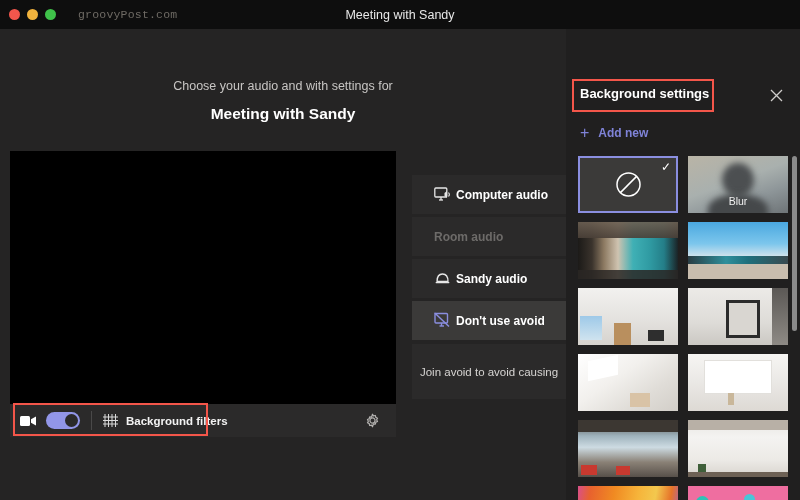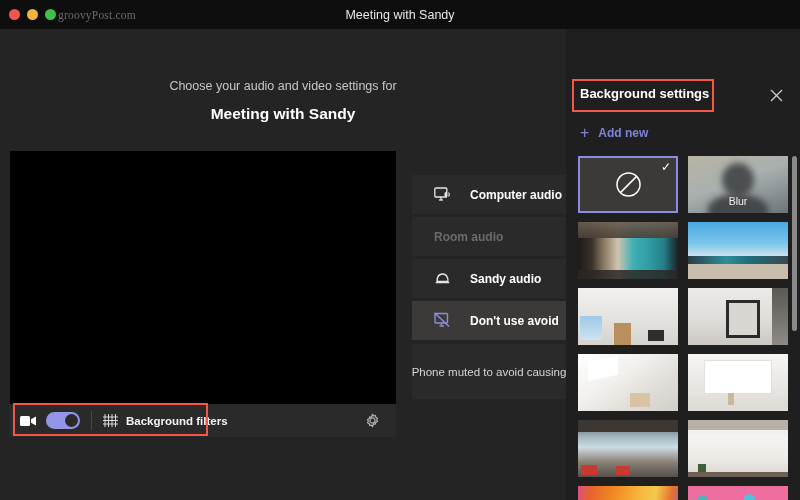--- a/index.html
+++ b/index.html
@@ -15,22 +15,22 @@
   .titlebar {
     position: absolute; left: 0; top: 0; width: 800px; height: 29px;
     background: #0e0e0e; display: flex; align-items: center;
   }
   .lights { display: flex; gap: 7px; margin-left: 9px; }
   .light { width: 11px; height: 11px; border-radius: 50%; }
   .l-red { background: #f2564c; }
   .l-yel { background: #f2b33d; }
   .l-grn { background: #3fc24a; }
   .watermark {
-    margin-left: 2px; color: #6e6a64; font-size: 11.5px;
-    font-family: Liberation Serif, serif; letter-spacing: .2px;
+    margin-left: 22px; color: #6e6a64; font-size: 11.5px;
+    font-family: Liberation Mono, monospace; letter-spacing: .2px;
   }
   .win-title {
     position: absolute; left: 0; top: 0; width: 800px; height: 29px;
     display: flex; align-items: center; justify-content: center;
     color: #e8e8e8; font-size: 12.5px; pointer-events: none;
   }
 
   
   .stage {
     position: absolute; left: 0; top: 29px; width: 566px; height: 471px;
@@ -82,21 +82,21 @@
     position: absolute; left: 412px; top: 146px; width: 154px;
   }
   .audio-opt {
     height: 39px; background: #2b2a2a; margin-bottom: 3px;
     display: flex; align-items: center; padding-left: 22px;
     color: #ffffff; font-size: 12px; font-weight: bold;
   }
   .audio-opt.selected { background: #3b3a39; }
   .audio-opt.disabled { color: #6d6b69; }
   .audio-opt .ico { width: 22px; display: flex; align-items: center; }
-  .audio-opt .txt { margin-left: 14px; white-space: nowrap; }
+  .audio-opt .txt { white-space: nowrap; }
   .audio-opt.disabled .txt { margin-left: 0; }
   .join-note {
     margin-top: 4px; height: 55px; background: #2b2a2a;
     display: flex; align-items: center; justify-content: center;
     color: #d6d4d2; font-size: 11.5px; white-space: nowrap; overflow: hidden;
   }
 
   
   .panel {
     position: absolute; left: 566px; top: 29px; width: 234px; height: 471px;
@@ -154,21 +154,21 @@
       <div class="light l-red"></div>
       <div class="light l-yel"></div>
       <div class="light l-grn"></div>
     </div>
     <div class="watermark">groovyPost.com</div>
   </div>
   <div class="win-title">Meeting with Sandy</div>
 
   <div class="stage">
 
-    <div class="subtitle">Choose your audio and video settings for</div>
+    <div class="subtitle">Choose your audio and with settings for</div>
     <div class="meeting-name">Meeting with Sandy</div>
 
     <div class="video-wrap"></div>
 
     <div class="video-toolbar">
       <span class="cam-icon">
         <svg width="17" height="12" viewBox="0 0 17 12">
           <rect x="0" y="1" width="10" height="10" rx="1.5" fill="#ffffff"></rect>
           <path d="M11 4.2 L16 1.5 L16 10.5 L11 7.8 Z" fill="#ffffff"></path>
         </svg>
@@ -229,21 +229,21 @@
           <svg width="19" height="17" viewBox="0 0 19 17">
             <rect x="1" y="1.5" width="12.5" height="9.5" rx="1" fill="none" stroke="#8a8ee0" stroke-width="1.4"></rect>
             <path d="M5.5 14 h4.5" stroke="#8a8ee0" stroke-width="1.4"></path>
             <path d="M7.5 11 v3" stroke="#8a8ee0" stroke-width="1.4"></path>
             <path d="M0.5 0.8 L15 14.5" stroke="#8a8ee0" stroke-width="1.5"></path>
           </svg>
         </span>
         <span class="txt">Don't use avoid</span>
       </div>
 
-      <div class="join-note">Phone muted to avoid causing</div>
+      <div class="join-note">Join avoid to avoid causing</div>
     </div>
   </div>
 
   <div class="panel">
 
     <div class="panel-title">Background settings</div>
     <div class="panel-redbox"></div>
 
     <div class="close-btn">
       <svg width="13" height="13" viewBox="0 0 13 13">

